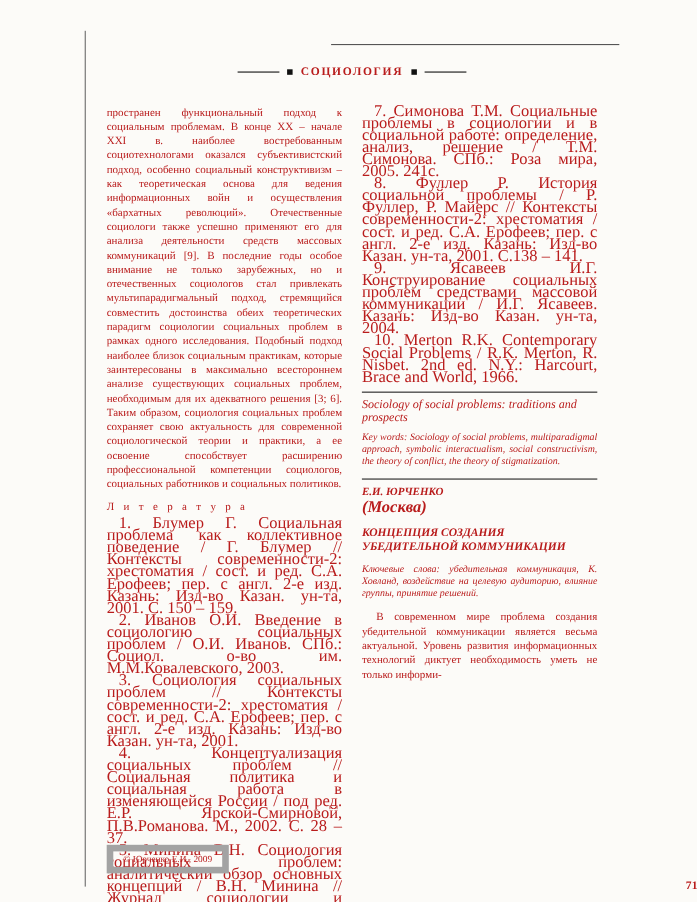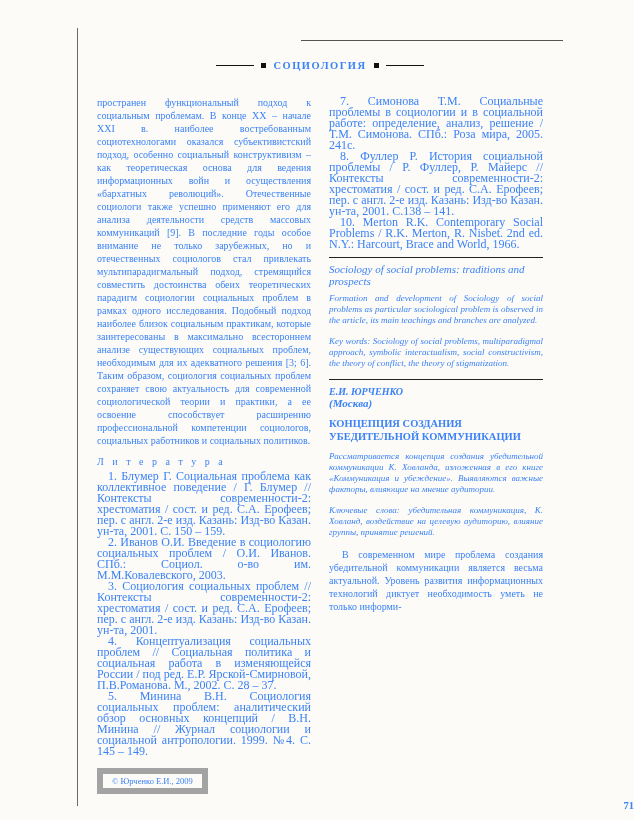--- a/index.html
+++ b/index.html
@@ -2,21 +2,21 @@
 <html><head>
 <meta charset="utf-8">
 <style>
   html,body { margin:0; padding:0; background:#d9d6d0; }
   .page {
     position:relative;
     width:634px; height:820px;
     margin:0 auto;
     background:#fcfbf8;
     font-family:"Liberation Serif", serif;
-    color:#3b82f6;
+    color:#b91c1c;
     overflow:hidden;
   }
   
   .edge-line { position:absolute; left:77px; top:28px; height:778px; width:1px; background:#6b6b6b; }
   .top-line  { position:absolute; left:301px; top:40px; width:262px; height:1px; background:#555; }
 
   
   .header {
     position:absolute; top:60px; left:97px; width:446px;
     display:flex; align-items:center; justify-content:center; gap:7px;
@@ -33,42 +33,42 @@
   .col { width:214px; }
 
   .body-text {
     font-size:10px; line-height:13px; text-align:justify; margin:0;
   }
   .lit-heading {
     font-size:10px; font-weight:normal; letter-spacing:3px;
     margin:9px 0 4px 0;
   }
   .ref {
-    font-size:12px; line-height:11px; text-align:justify;
+    font-size:15px; line-height:11px; text-align:justify;
     text-indent:11px; margin:0;font-family:Liberation Serif, serif;
   }
   .sep {
     border:none; border-top:1px solid #222; margin:7px 0 6px 0;
   }
   .eng-title {
     font-size:11px; line-height:11.5px; font-weight:normal; font-style:italic;
     margin:2px 0 6px 0;
   }
   .eng-abstract, .eng-keywords {
     font-size:9px; line-height:11px; font-style:italic;
     text-align:justify; margin:0 0 10px 0;
   }
   .author {
     font-size:10px; font-weight:bold; font-style:italic; margin:4px 0 0 0;
   }
   .location {
-    font-size:11px; font-weight:bold; font-style:italic; margin:0 0 8px 0;
+    font-size:15px; font-weight:bold; font-style:italic; margin:0 0 8px 0;
   }
   .article-title {
-    font-size:10.5px; line-height:13px; font-weight:bold; margin:0 0 8px 0;
+    font-size:10.5px; line-height:13px; font-weight:bold; margin:0 0 8px 0;font-style:italic;
   }
   .ru-abstract, .ru-keywords {
     font-size:9px; line-height:11px; font-style:italic;
     text-align:justify; margin:0 0 10px 0;
   }
   .article-body {
     font-size:10px; line-height:13px; text-align:justify;
     text-indent:13px; margin:4px 0 0 0;
   }
 
@@ -107,34 +107,33 @@
       <p class="ref">1. Блумер Г. Социальная проблема как коллективное поведение / Г. Блумер // Контексты современности-2: хрестоматия / сост. и ред. С.А. Ерофеев; пер. с англ. 2-е изд. Казань: Изд-во Казан. ун-та, 2001. С. 150 – 159.</p>
       <p class="ref">2. Иванов О.И. Введение в социологию социальных проблем / О.И. Иванов. СПб.: Социол. о-во им. М.М.Ковалевского, 2003.</p>
       <p class="ref">3. Социология социальных проблем // Контексты современности-2: хрестоматия / сост. и ред. С.А. Ерофеев; пер. с англ. 2-е изд. Казань: Изд-во Казан. ун-та, 2001.</p>
       <p class="ref">4. Концептуализация социальных проблем // Социальная политика и социальная работа в изменяющейся России / под ред. Е.Р. Ярской-Смирновой, П.В.Романова. М., 2002. С. 28 – 37.</p>
       <p class="ref">5. Минина В.Н. Социология социальных проблем: аналитический обзор основных концепций / В.Н. Минина // Журнал социологии и социальной антропологии. 1999. №4. С. 145 – 149.</p>
     </div>
 
     <div class="col">
       <p class="ref">7. Симонова Т.М. Социальные проблемы в социологии и в социальной работе: определение, анализ, решение / Т.М. Симонова. СПб.: Роза мира, 2005. 241с.</p>
       <p class="ref">8. Фуллер Р. История социальной проблемы / Р. Фуллер, Р. Майерс // Контексты современности-2: хрестоматия / сост. и ред. С.А. Ерофеев; пер. с англ. 2-е изд. Казань: Изд-во Казан. ун-та, 2001. С.138 – 141.</p>
+      <p class="ref">9. Ясавеев И.Г. Конструирование социальных проблем средствами массовой коммуникации / И.Г. Ясавеев. Казань: Изд-во Казан. ун-та, 2004.</p>
       <p class="ref">10. Merton R.K. Contemporary Social Problems / R.K. Merton, R. Nisbet. 2nd ed. N.Y.: Harcourt, Brace and World, 1966.</p>
 
       <hr class="sep">
 
       <p class="eng-title">Sociology of social problems: traditions and prospects</p>
-      <p class="eng-abstract">Formation and development of Sociology of social problems as particular sociological problem is observed in the article, its main teachings and branches are analyzed.</p>
       <p class="eng-keywords">Key words: Sociology of social problems, multiparadigmal approach, symbolic interactualism, social constructivism, the theory of conflict, the theory of stigmatization.</p>
 
       <hr class="sep">
 
       <p class="author">Е.И. ЮРЧЕНКО</p>
       <p class="location">(Москва)</p>
       <p class="article-title">КОНЦЕПЦИЯ СОЗДАНИЯ УБЕДИТЕЛЬНОЙ КОММУНИКАЦИИ</p>
-      <p class="ru-abstract">Рассматривается концепция создания убедительной коммуникации К. Ховланда, изложенная в его книге «Коммуникация и убеждение». Выявляются важные факторы, влияющие на мнение аудитории.</p>
       <p class="ru-keywords">Ключевые слова: убедительная коммуникация, К. Ховланд, воздействие на целевую аудиторию, влияние группы, принятие решений.</p>
       <p class="article-body">В современном мире проблема создания убедительной коммуникации является весьма актуальной. Уровень развития информационных технологий диктует необходимость уметь не только информи-</p>
     </div>
 
   </div>
 
   <div class="copyright-box">© Юрченко Е.И., 2009</div>
   <div class="page-number">71</div>
 
 </div>

